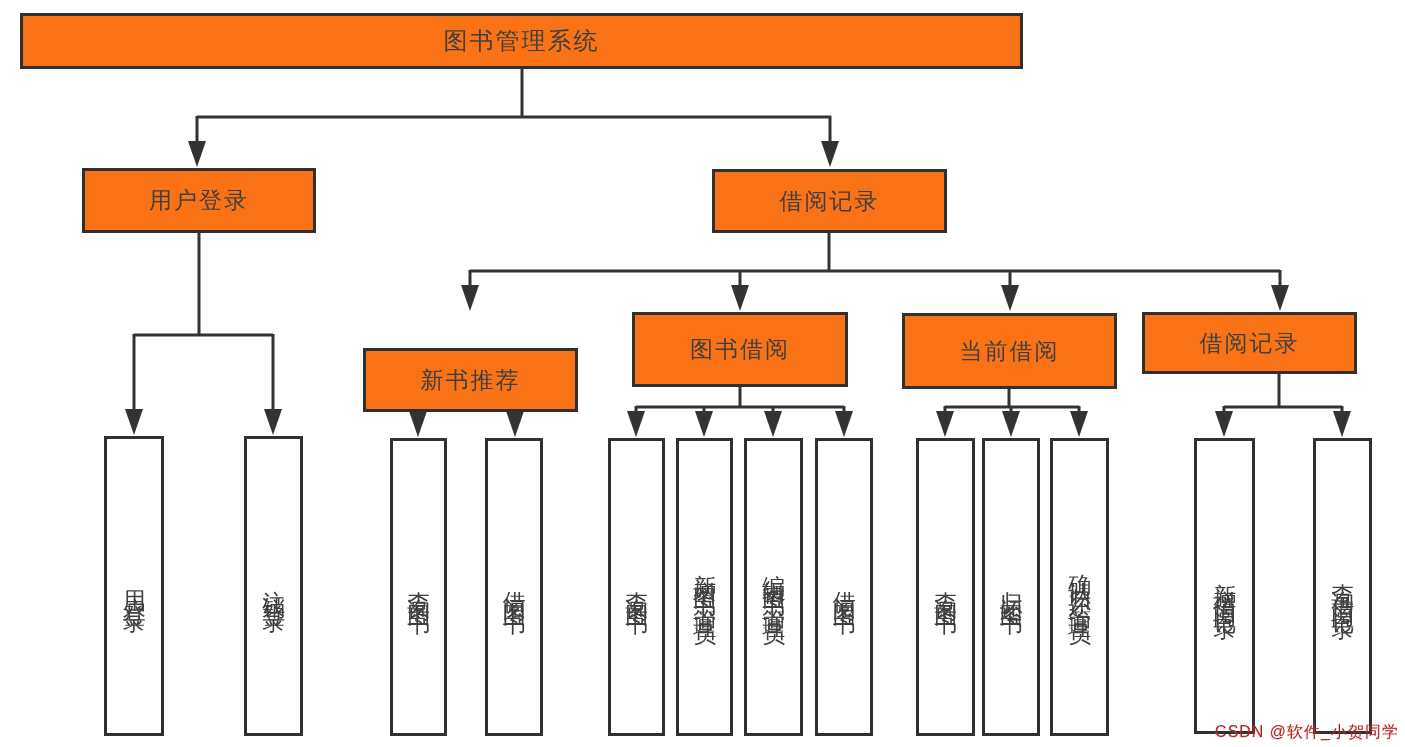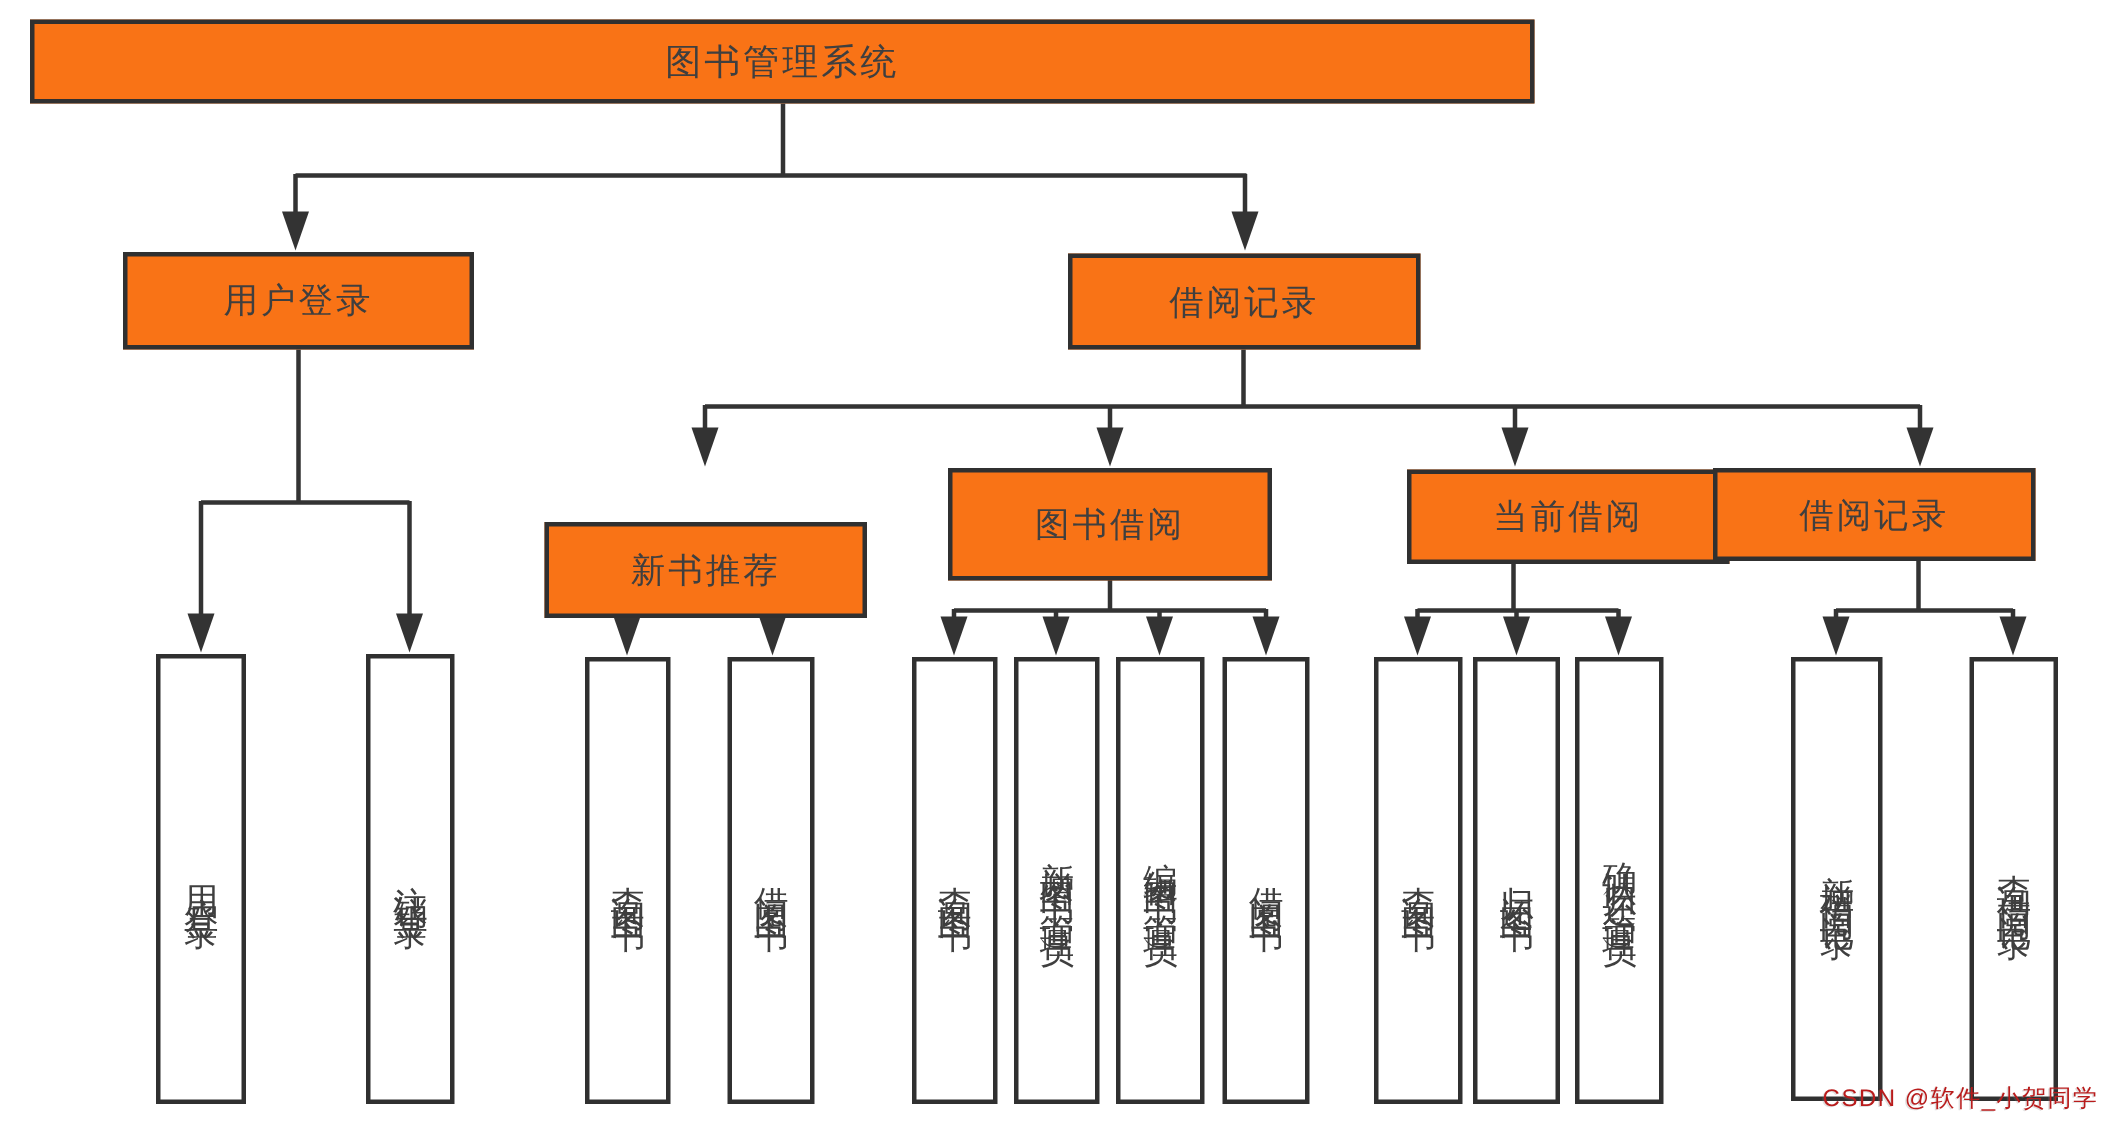--- a/index.html
+++ b/index.html
@@ -133,21 +133,21 @@
   <div class="hnode" style="left:712px; top:169px; width:235px; height:64px;">
     <span>借阅记录</span>
   </div>
 
   <div class="hnode" style="left:363px; top:312px; width:215px; height:64px;margin-top:36px;">
     <span>新书推荐</span>
   </div>
   <div class="hnode" style="left:632px; top:312px; width:216px; height:75px;">
     <span>图书借阅</span>
   </div>
-  <div class="hnode" style="left:902px; top:313px; width:215px; height:63px;margin-left:36px;">
+  <div class="hnode" style="left:902px; top:313px; width:215px; height:76px;">
     <span>当前借阅</span>
   </div>
   <div class="hnode" style="left:1142px; top:312px; width:215px; height:62px;">
     <span>借阅记录</span>
   </div>
 
   <div class="vnode" style="left:104px; top:436px; width:60px; height:300px;">
     <span class="vtext">用户登录</span>
   </div>
   <div class="vnode" style="left:244px; top:436px; width:59px; height:300px;">

